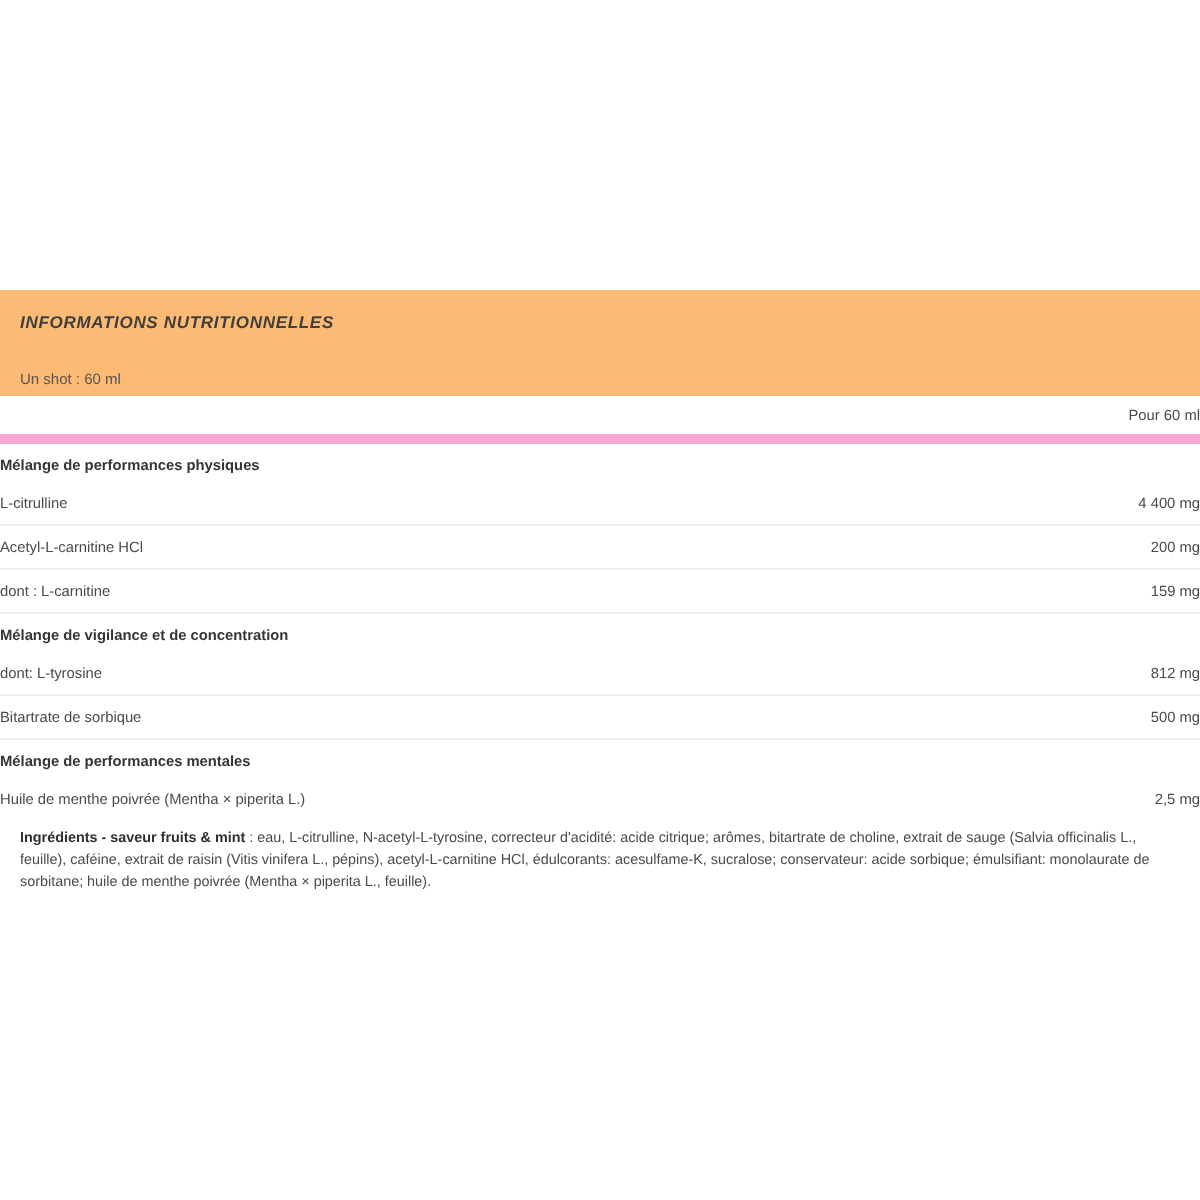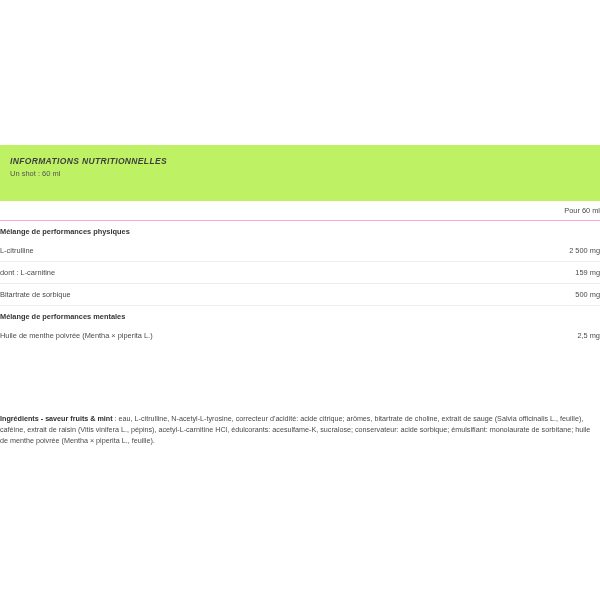--- a/index.html
+++ b/index.html
@@ -21,57 +21,57 @@
     height: 600px;
     box-sizing: border-box;
   }
   .nutrition-panel {
     position: absolute;
     left: 0;
     top: 145px;
     width: 600px;
   }
   .panel-header {
-    background: #bef264;
-    padding: 11px 10px 22px 10px;
+    background: #fdba74;
+    padding: 11px 10px 3px 10px;
     box-sizing: border-box;
   }
   .panel-title {
     font-size: 8.5px;
     font-style: italic;
     font-weight: bold;
     letter-spacing: 0.35px;
     color: #3f3f3f;
     line-height: 11px;
   }
   .panel-subtitle {
     font-size: 7.5px;
     color: #555555;
     line-height: 11px;
-    margin-top: 1px;
+    margin-top: 17px;
   }
   .table {
     width: 100%;
     border-collapse: collapse;
     table-layout: fixed;
   }
   .table td {
     font-size: 7.4px;
     color: #4a4a4a;
     padding: 0;
     vertical-align: middle;
   }
   .col-name { width: 440px; padding-left: 10px; }
   .col-val  { width: 150px; padding-right: 10px; text-align: right; }
 
   tr.colhead td {
     font-size: 7.4px;
     color: #4a4a4a;
     height: 19px;
-    border-bottom: 1px solid #f9a8d4;
+    border-bottom: 5px solid #f9a8d4;
   }
   tr.item td {
     height: 21px;
     border-bottom: 1px solid #ededed;
   }
   tr.item.noline td {
     border-bottom: none;
   }
   tr.group td {
     height: 17px;
@@ -82,21 +82,21 @@
     padding-top: 2px;
     margin-left: 36px;
   }
 
   .ingredients {
     position: absolute;
     left: 0;
     top: 413px;
     width: 600px;
     box-sizing: border-box;
-    padding: 0 0;
+    padding: 0 10px;
     font-size: 7.2px;
     line-height: 11.2px;
     color: #4a4a4a;
     text-align: left;
   }
   .ingredients b {
     color: #2f2f2f;
     font-weight: bold;
   }
 </style>
@@ -117,25 +117,37 @@
         <tr class="colhead">
           <td class="col-name"></td>
           <td class="col-val">Pour 60 ml</td>
         </tr>
       <tr class="group">
             <td class="col-name">Mélange de performances physiques</td>
             <td class="col-val"></td>
           </tr>
           <tr class="item">
             <td class="col-name">L-citrulline</td>
-            <td class="col-val">2 500 mg</td>
+            <td class="col-val">4 400 mg</td>
+          </tr>
+          <tr class="item">
+            <td class="col-name">Acetyl-L-carnitine HCl</td>
+            <td class="col-val">200 mg</td>
           </tr>
           <tr class="item">
             <td class="col-name">dont : L-carnitine</td>
             <td class="col-val">159 mg</td>
+          </tr>
+          <tr class="group">
+            <td class="col-name">Mélange de vigilance et de concentration</td>
+            <td class="col-val"></td>
+          </tr>
+          <tr class="item">
+            <td class="col-name">dont: L-tyrosine</td>
+            <td class="col-val">812 mg</td>
           </tr>
           <tr class="item">
             <td class="col-name">Bitartrate de sorbique</td>
             <td class="col-val">500 mg</td>
           </tr>
           <tr class="group">
             <td class="col-name">Mélange de performances mentales</td>
             <td class="col-val"></td>
           </tr>
           <tr class="item noline">

